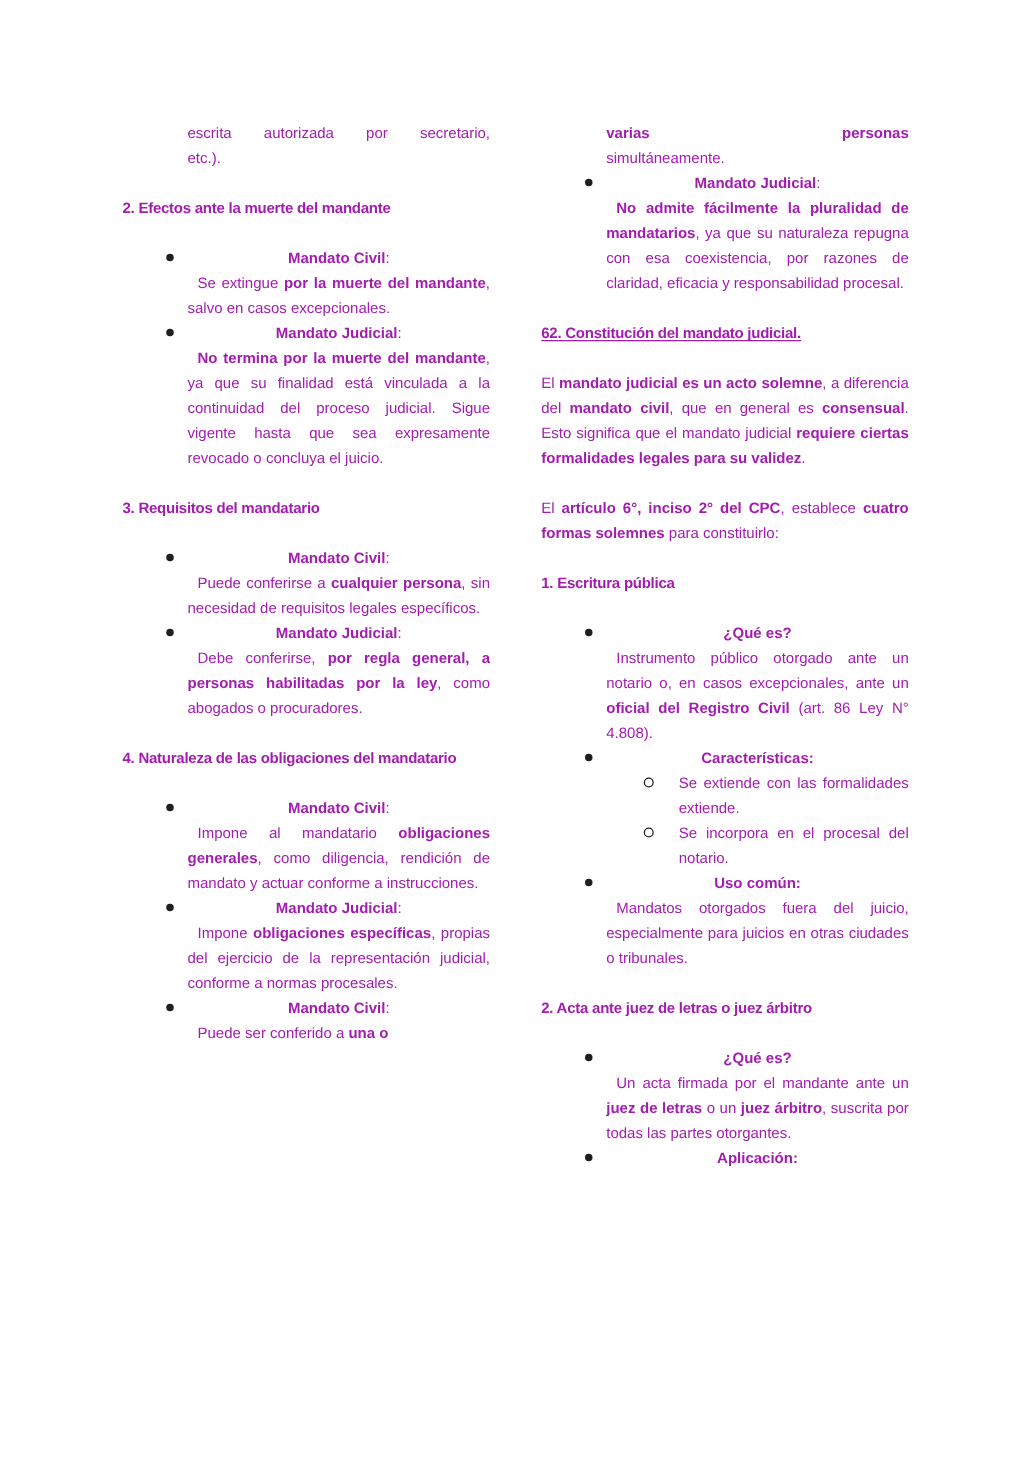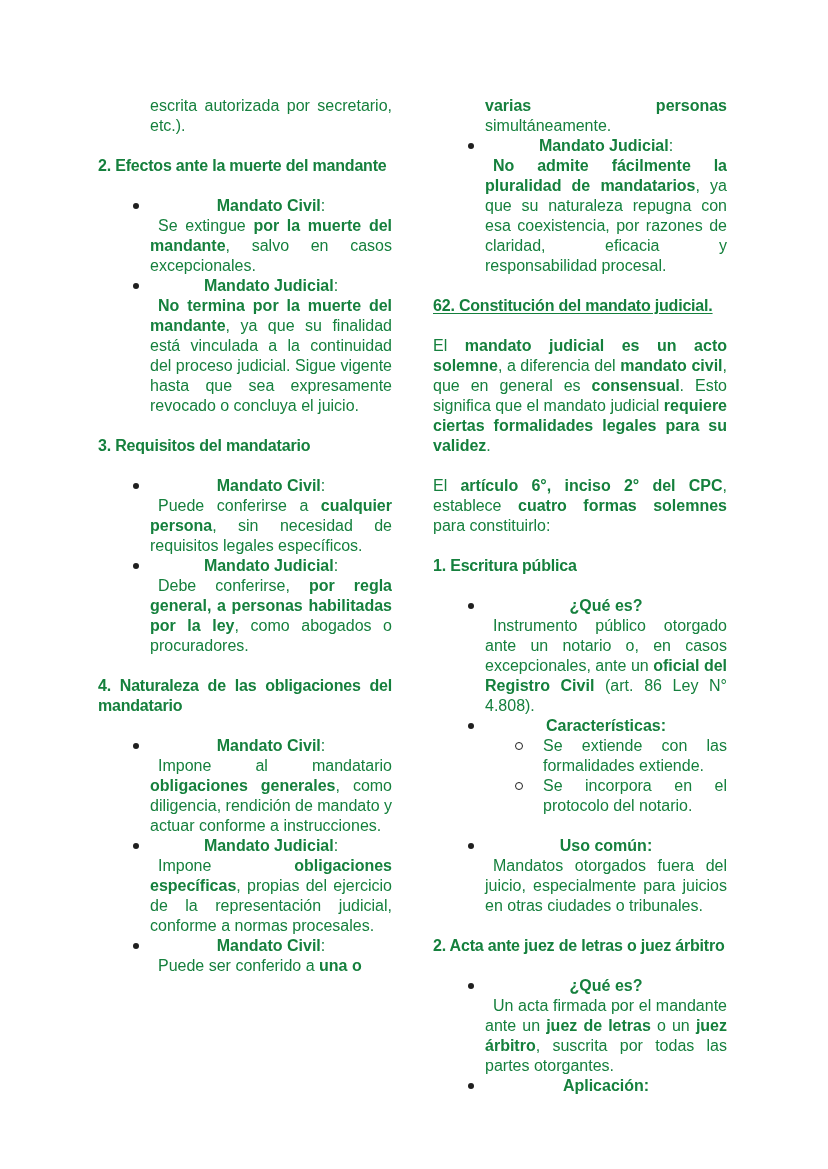--- a/index.html
+++ b/index.html
@@ -6,44 +6,44 @@
   body {
     width: 828px; height: 1169px;
     background: #ffffff;
     overflow: hidden;
   }
   .page {
     position: relative;
     width: 828px; height: 848px;
     background: #ffffff;
     font-family: "Liberation Sans", sans-serif;
-    font-size: 16px;
+    font-size: 12px;
     line-height: 20px;
-    color: #15803d;
+    color: #a21caf;
   }
   .cols {
     position: absolute;
     left: 98px; top: 96px;
     display: flex;
     gap: 41px;
   }
   .col { width: 294px; }
   .b { font-weight: bold; }
   .block { margin: 0; }
   .heading, .heading_underline {
     font-weight: bold;
     margin: 20px 0;
     text-align: justify;
     letter-spacing: -0.2px;
   }
   .heading_underline { text-decoration: underline; text-underline-offset: 2px; }
   .hang { margin-left: 52px; }
   .line.force-just { text-align: justify; text-align-last: justify; }
   .bullet { position: relative; margin-left: 52px; text-align: center; }
-  .bullet.gap { margin-top: 20px; }
+  .bullet.gap { }
   .body { margin-left: 52px; text-align: justify; text-indent: 8px; }
   .para { margin: 20px 0; text-align: justify; }
   .subbullet { position: relative; margin-left: 110px; text-align: justify; }
   .glyph { display: block; position: absolute; }
   .glyph.disc {
     left: -17px; top: 7px;
     width: 6px; height: 6px;
     border-radius: 50%;
     background: #1f1f1f;
   }
@@ -92,21 +92,21 @@
         <div class="block bullet"><span class="glyph disc"></span><span class="b">Mandato Judicial</span><span>:</span></div>
         <div class="block body"><span class="b">No admite fácilmente la pluralidad de mandatarios</span><span>, ya que su naturaleza repugna con esa coexistencia, por razones de claridad, eficacia y responsabilidad procesal.</span></div>
         <div class="block heading_underline"><span>62. Constitución del mandato judicial.</span></div>
         <div class="block para"><span>El </span><span class="b">mandato judicial es un acto solemne</span><span>, a diferencia del </span><span class="b">mandato civil</span><span>, que en general es </span><span class="b">consensual</span><span>. Esto significa que el mandato judicial </span><span class="b">requiere ciertas formalidades legales para su validez</span><span>.</span></div>
         <div class="block para"><span>El </span><span class="b">artículo 6°, inciso 2° del CPC</span><span>, establece </span><span class="b">cuatro formas solemnes</span><span> para constituirlo:</span></div>
         <div class="block heading"><span>1. Escritura pública</span></div>
         <div class="block bullet"><span class="glyph disc"></span><span class="b">¿Qué es?</span></div>
         <div class="block body"><span>Instrumento público otorgado ante un notario o, en casos excepcionales, ante un </span><span class="b">oficial del Registro Civil</span><span> (art. 86 Ley N° 4.808).</span></div>
         <div class="block bullet"><span class="glyph disc"></span><span class="b">Características:</span></div>
         <div class="block subbullet"><span class="glyph circle"></span><span>Se extiende con las formalidades extiende.</span></div>
-        <div class="block subbullet"><span class="glyph circle"></span><span>Se incorpora en el protocolo del notario.</span></div>
+        <div class="block subbullet"><span class="glyph circle"></span><span>Se incorpora en el procesal del notario.</span></div>
         <div class="block bullet gap"><span class="glyph disc"></span><span class="b">Uso común:</span></div>
         <div class="block body"><span>Mandatos otorgados fuera del juicio, especialmente para juicios en otras ciudades o tribunales.</span></div>
         <div class="block heading"><span>2. Acta ante juez de letras o juez árbitro</span></div>
         <div class="block bullet"><span class="glyph disc"></span><span class="b">¿Qué es?</span></div>
         <div class="block body"><span>Un acta firmada por el mandante ante un </span><span class="b">juez de letras</span><span> o un </span><span class="b">juez árbitro</span><span>, suscrita por todas las partes otorgantes.</span></div>
         <div class="block bullet"><span class="glyph disc"></span><span class="b">Aplicación:</span></div>
       </div>
   </div>
 </div>
 

